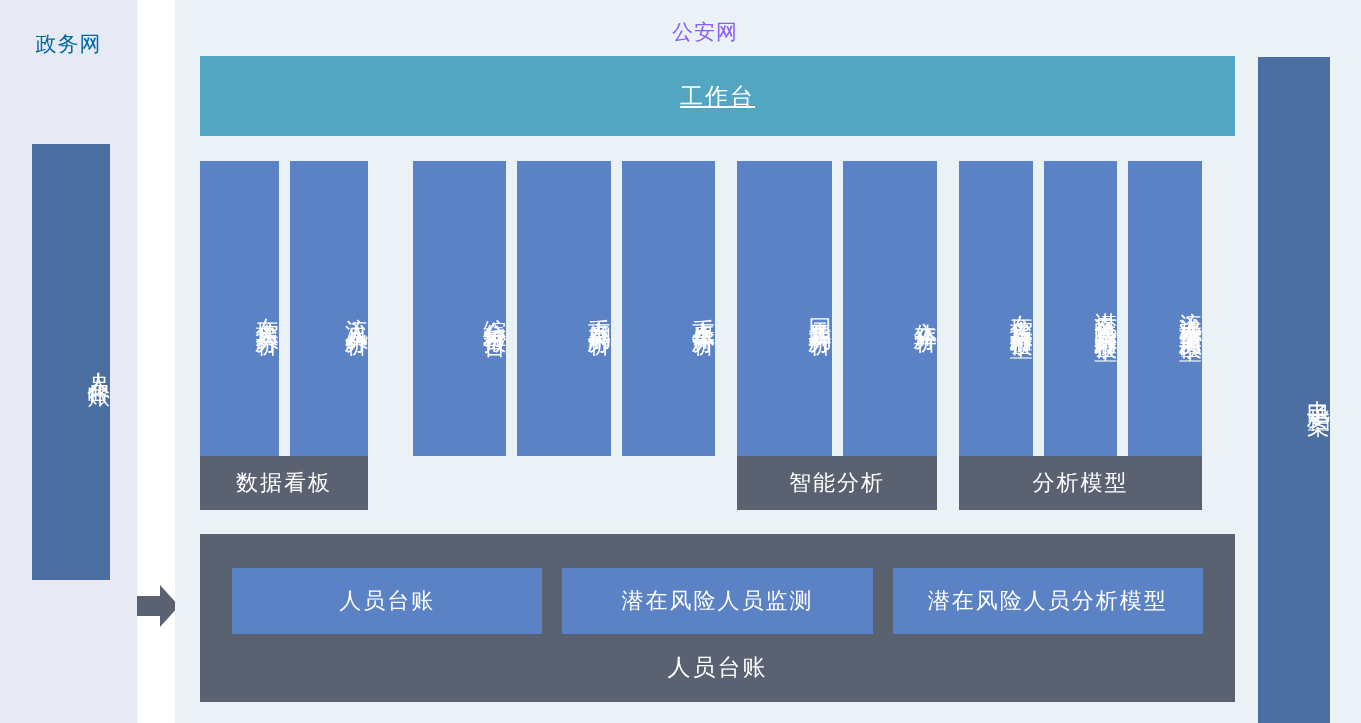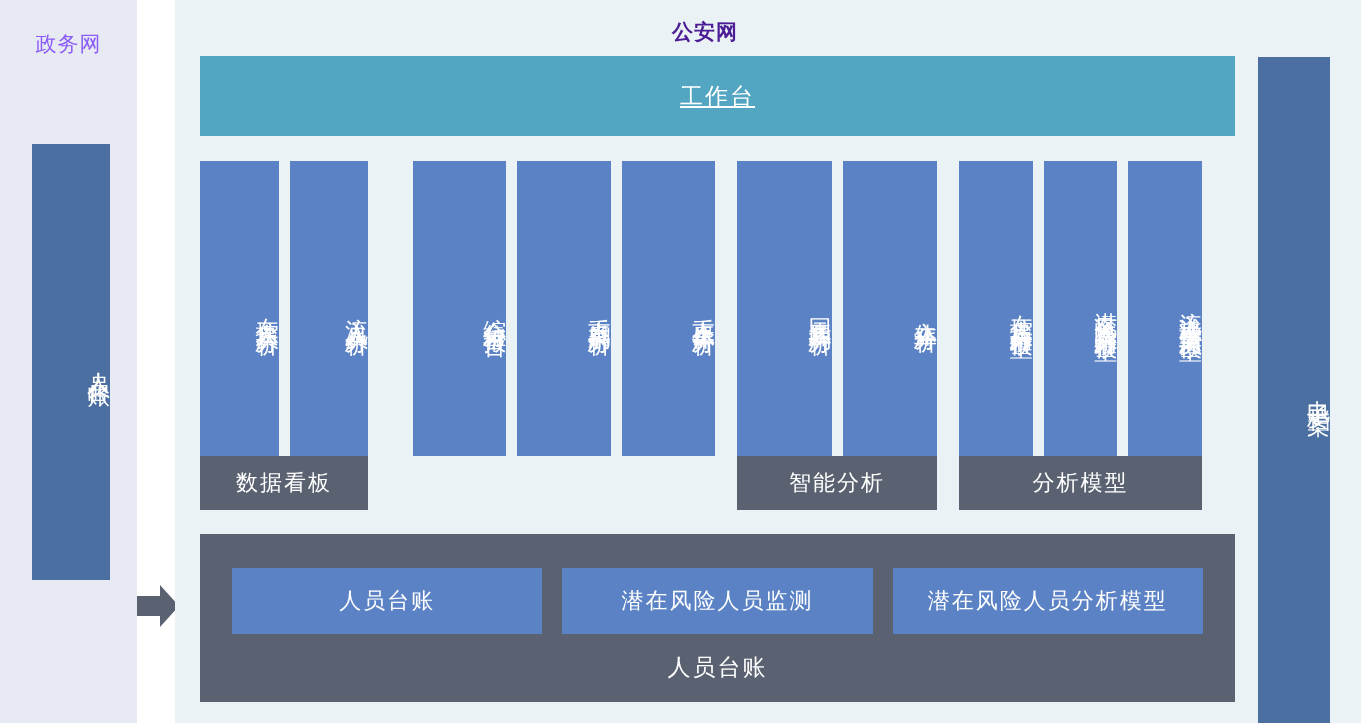--- a/index.html
+++ b/index.html
@@ -28,21 +28,21 @@
     width: 137px;
     height: 723px;
     background: #e7eaf3;
   }
   .left-panel-title {
     position: absolute;
     left: 0; top: 30px;
     width: 137px;
     text-align: center;
     font-size: 21px;
-    color: #8b5cf6;
+    color: #0369a1;
     letter-spacing: 1px;
   }
   .left-box {
     position: absolute;
     left: 32px;
     top: 144px;
     width: 78px;
     height: 436px;
     background: #4a6fa0;
   }
@@ -81,23 +81,22 @@
     width: 1186px;
     height: 723px;
     background: #eaf2f5;
   }
   .main-panel-title {
     position: absolute;
     left: 0; top: 18px;
     width: 1060px;
     text-align: center;
     font-size: 21px;
-    color: #4c1d95;
+    color: #8b5cf6;
     letter-spacing: 1px;
-    font-weight: bold;
   }
 
   
   .workbench {
     position: absolute;
     left: 25px;
     top: 56px;
     width: 1035px;
     height: 80px;
     background: #53a6c2;

